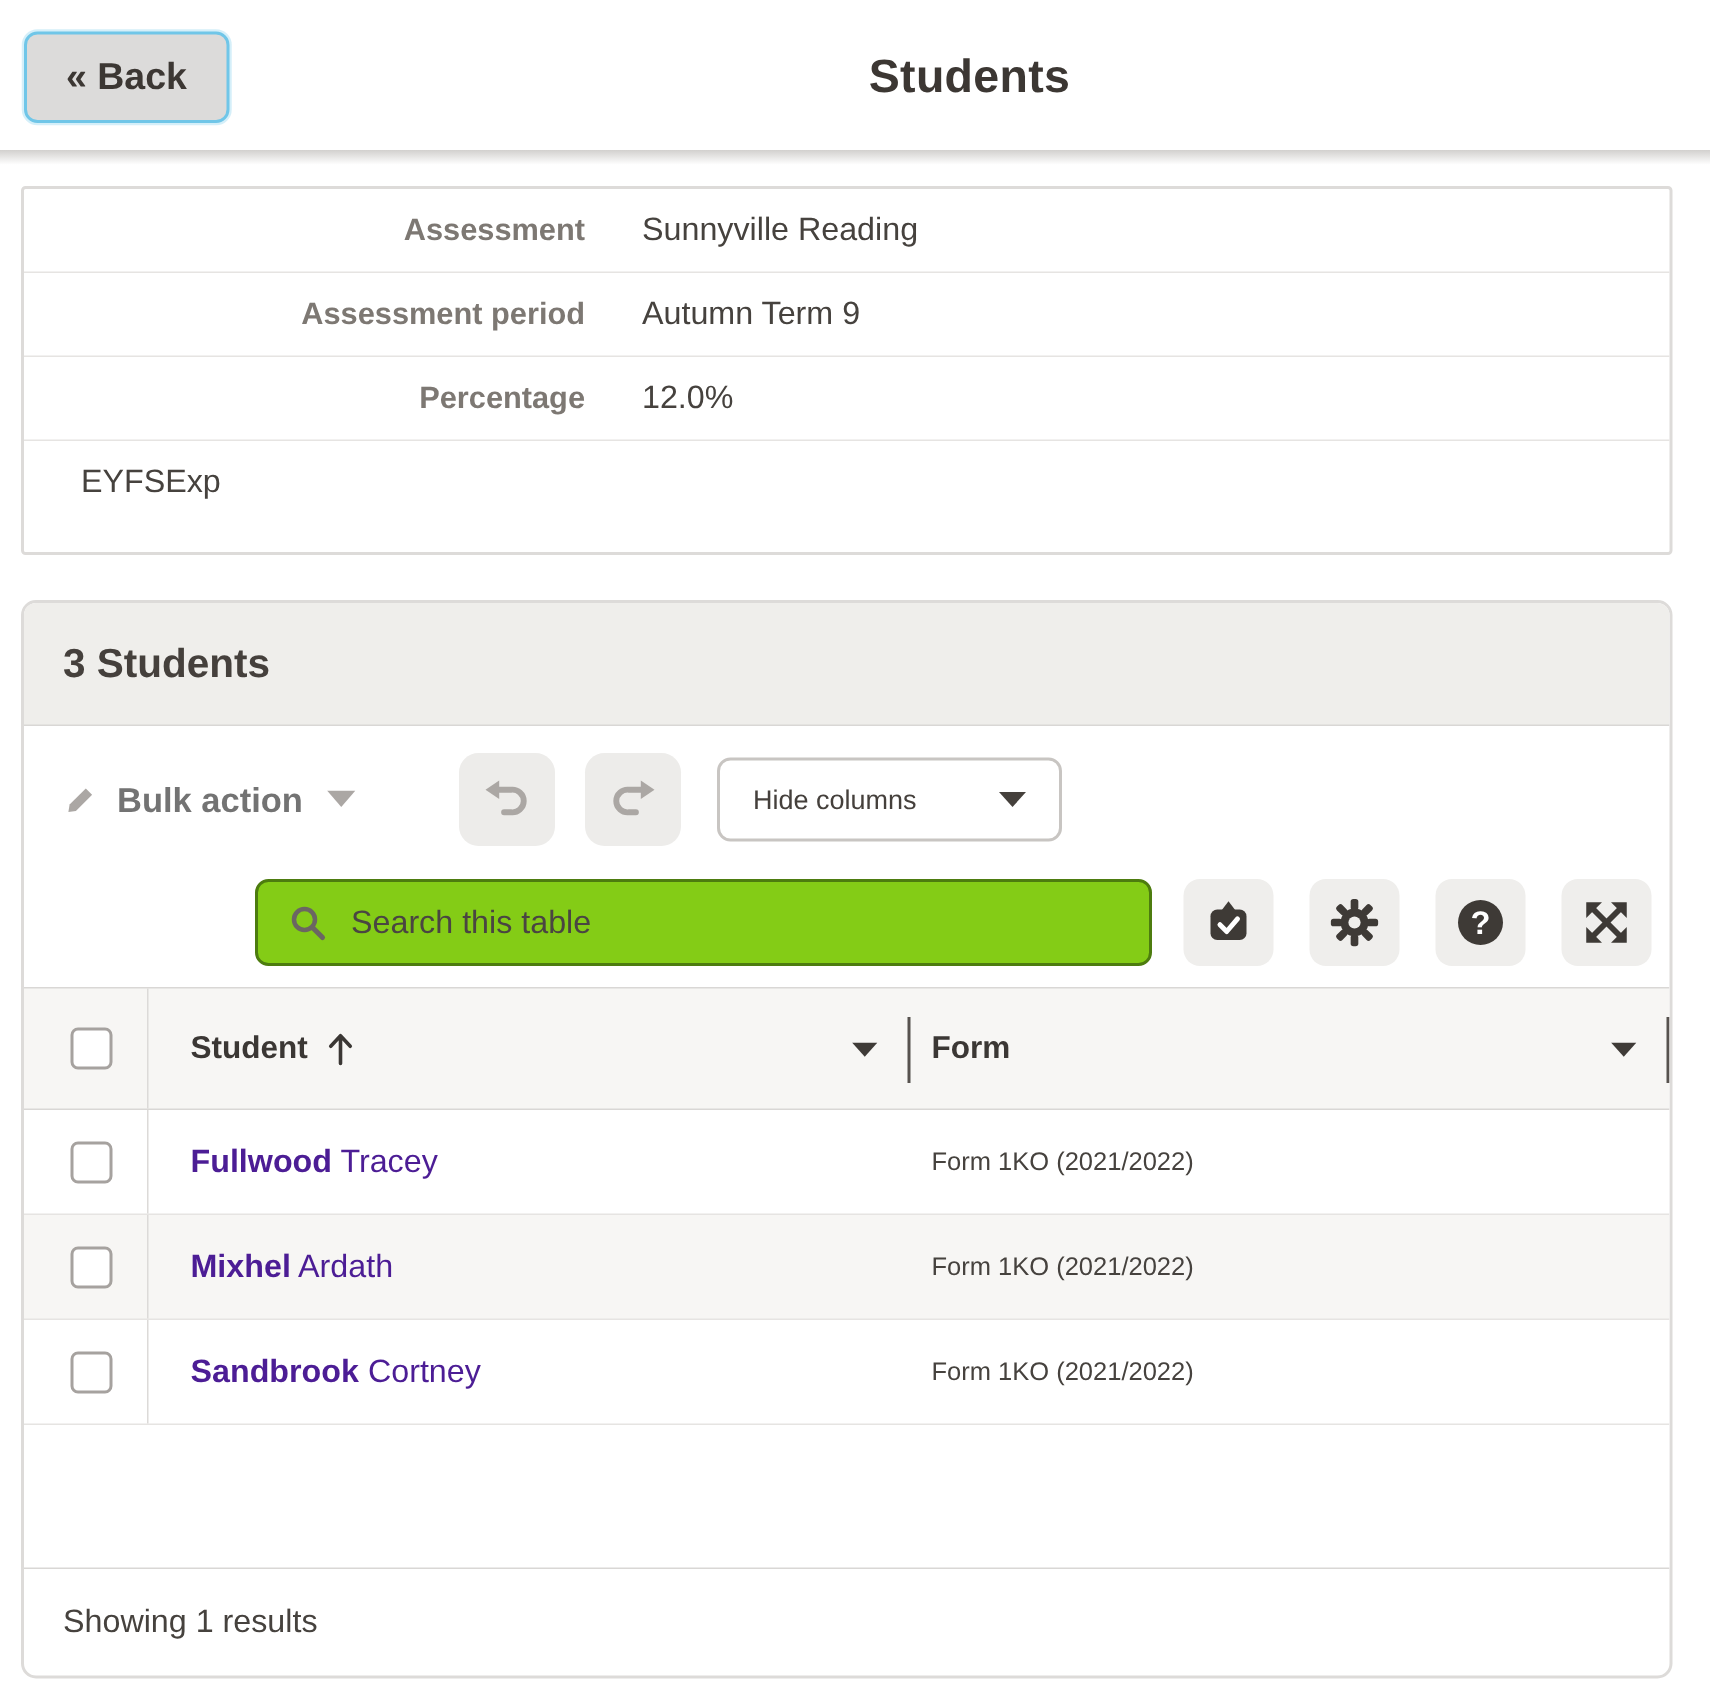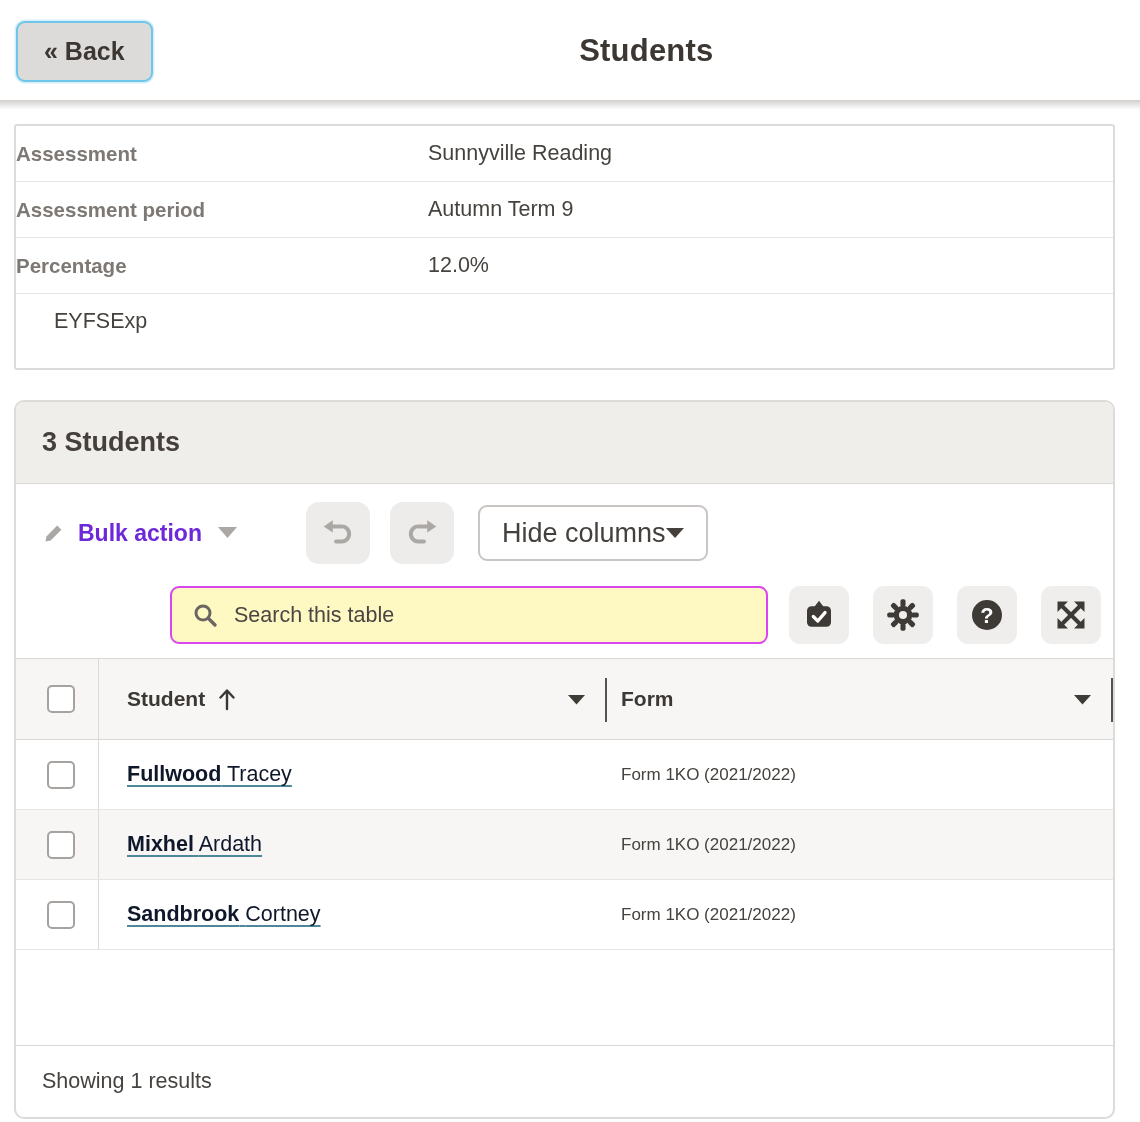--- a/index.html
+++ b/index.html
@@ -16,44 +16,44 @@
     box-shadow:0 0 0 1.5px rgba(136,209,238,.35); font-family:inherit; }
   .page-title-wrap { flex:1; text-align:center; }
   .page-title { font-size:31px; font-weight:bold; color:#3c3733; letter-spacing:.2px; }
 
   .content { width:1101px; margin-left:14px; }
 
   
   .details-panel { margin-top:23px; border:2px solid #dddbd9; border-radius:3px; background:#fff; }
   .detail-row { display:flex; align-items:center; min-height:56px; border-bottom:1px solid #e6e4e2; }
   .detail-row:last-child { border-bottom:none; min-height:74px; align-items:flex-start; padding-top:15px; }
-  .detail-label { width:374px; font-weight:bold; font-size:20.5px; color:#7d7873; }
+  .detail-label { width:374px; text-align:right; font-weight:bold; font-size:20.5px; color:#7d7873; }
   .detail-value { margin-left:38px; font-size:21.5px; color:#46423e; }
 
   
   .students-panel { margin-top:30px; border:2px solid #dddbd9; border-radius:10px; background:#fff; overflow:hidden; }
   .section-header { height:82px; background:#efeeeb; border-bottom:1px solid #d9d7d5;
     display:flex; align-items:center; padding-left:26px; }
   .section-title { font-size:27px; font-weight:bold; color:#45403c; }
 
   
   .toolbar-row1 { display:flex; align-items:center; margin-top:18px; height:62px; }
   .bulk-action { margin-left:26px; width:244px; display:flex; align-items:center; gap:12px;
-    color:#6d28d9; font-weight:bold; font-size:23px; cursor:pointer; background:none; border:none; font-family:inherit; }
+    color:#737373; font-weight:bold; font-size:23px; cursor:pointer; background:none; border:none; font-family:inherit; }
   .icon-btn-soft { width:64px; height:62px; border-radius:13px; background:#edecea; border:none;
     display:flex; align-items:center; justify-content:center; cursor:pointer; }
   .undo-btn { margin-left:20px; }
   .redo-btn { margin-left:20px; }
   .hide-columns { margin-left:24px; height:56px; width:230px; background:#fff;
     border:2px solid #c8c5c2; border-radius:9px; display:flex; align-items:center;
-    justify-content:space-between; padding:0 22px; font-size:27px; color:#45403c; cursor:pointer; font-family:inherit; }
+    justify-content:space-between; padding:0 22px; font-size:18px; color:#45403c; cursor:pointer; font-family:inherit; }
 
   .toolbar-row2 { display:flex; align-items:center; margin-top:22px; height:58px; }
-  .search-box { margin-left:154px; width:598px; height:58px; border:2px solid #d946ef; border-radius:9px;
-    display:flex; align-items:center; background:#fef9c3; padding:0 20px; }
+  .search-box { margin-left:154px; width:598px; height:58px; border:2px solid #4d7c0f; border-radius:9px;
+    display:flex; align-items:center; background:#84cc16; padding:0 20px; }
   .search-box input { border:none; outline:none; flex:1; margin-left:16px;
     font-size:21.5px; color:#45403c; font-family:inherit; background:transparent; }
   .search-box input::placeholder { color:#4a4542; opacity:1; }
   .tool-icons { margin-left:auto; margin-right:12px; display:flex; gap:24px; }
   .icon-btn-sq { width:60px; height:58px; border-radius:11px; background:#efeeec; border:none;
     display:flex; align-items:center; justify-content:center; cursor:pointer; }
 
   
   .grid { margin-top:14px; }
   .thead { display:flex; height:82px; background:#f7f6f4;
@@ -63,21 +63,21 @@
   .checkbox { width:28px; height:28px; margin-left:31px; background:#fff;
     border:2.5px solid #a6a29f; border-radius:5px; cursor:pointer; }
   .cell-student { width:508px; align-self:stretch; position:relative; display:flex; align-items:center; padding-left:28px; }
   .cell-form { flex:1; align-self:stretch; position:relative; display:flex; align-items:center; padding-left:14px; }
   .thead .cell-student::after, .thead .cell-form::after { content:""; position:absolute; right:0; top:19px;
     width:2.5px; height:44px; background:#57524e; }
   .col-label { font-size:21px; font-weight:bold; color:#3b3734; display:flex; align-items:center; gap:12px; }
   .col-caret { position:absolute; right:22px; top:50%; transform:translateY(-40%); cursor:pointer; }
   .trow { display:flex; height:70px; align-items:center; border-bottom:1px solid #e6e4e2; background:#fff; }
   .trow.alt { background:#f7f6f4; }
-  .student-link { color:#0f172a; font-size:21.5px; text-decoration:underline;
+  .student-link { color:#4c1d95; font-size:21.5px; 
     text-decoration-color:#4e8799; text-decoration-thickness:1.5px; text-underline-offset:4px; cursor:pointer; }
   .student-link .last { font-weight:bold; }
   .form-text { font-size:17px; color:#46423e; }
   .empty-space { height:95px; background:#fff; }
   .grid-footer { border-top:1px solid #d9d7d5; height:72px; display:flex; align-items:center; padding-left:26px; }
   .footer-text { font-size:21.5px; color:#46423e; }
 
   svg { display:block; }
 </style>
 </head>

